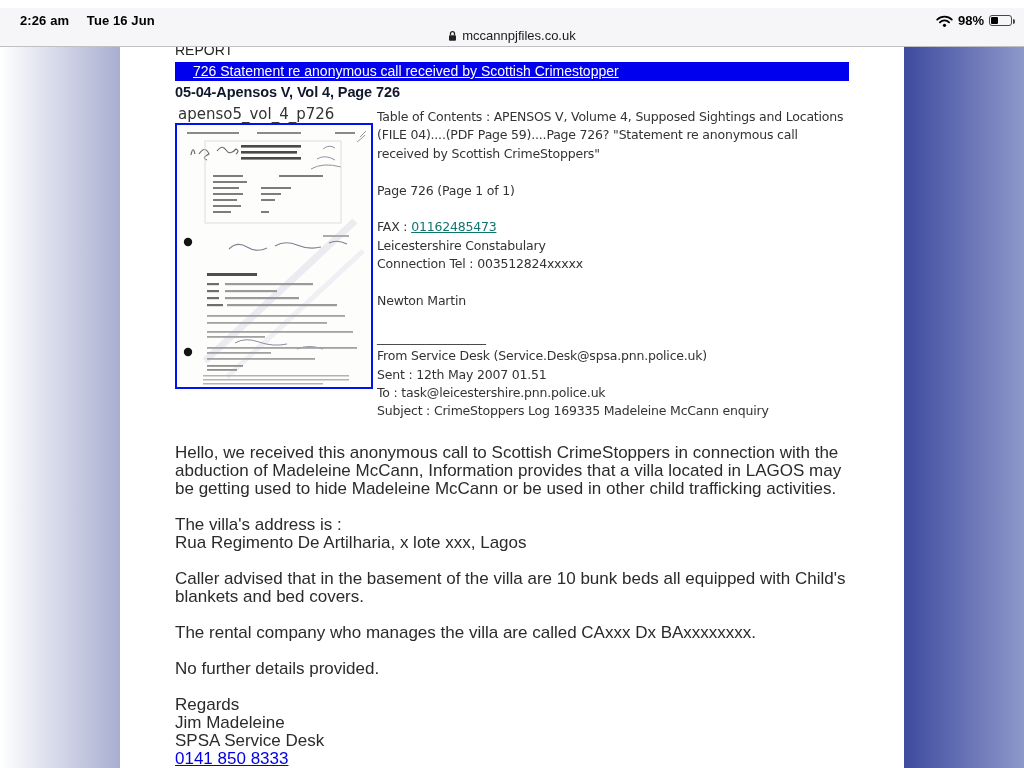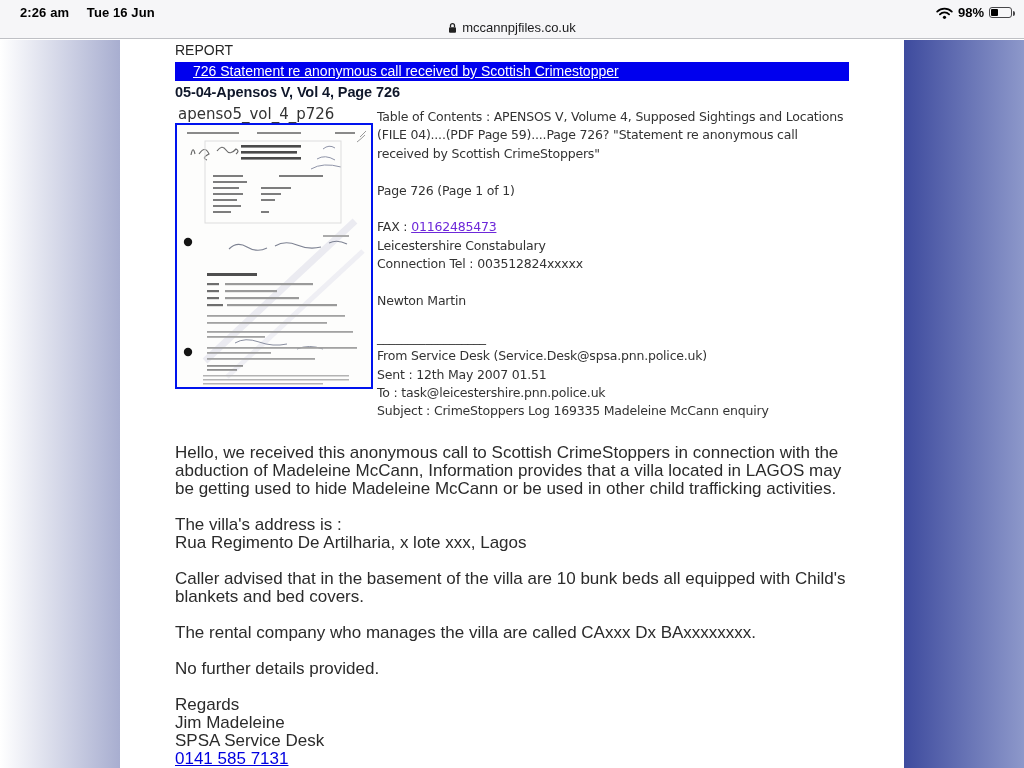--- a/index.html
+++ b/index.html
@@ -1,21 +1,21 @@
 <!DOCTYPE html>
 <html><head>
 <meta charset="utf-8">
 <style>
   * { margin:0; padding:0; box-sizing:border-box; }
   html,body { width:1024px; height:768px; overflow:hidden; background:#fff; }
   .screen { position:relative; width:1024px; height:768px; overflow:hidden;
             font-family:"Liberation Sans", sans-serif; }
 
   
-  .chrome { position:absolute; left:0; top:0; width:1024px; height:39px;
+  .chrome { position:absolute; left:0; top:8px; width:1024px; height:39px;
             background:#f6f6f8; border-bottom:1px solid #bfc0c5; z-index:5; }
   .status-left { position:absolute; left:20px; top:5px; font-size:13px; font-weight:600;
                  color:#000; letter-spacing:.1px; }
   .status-left .date { margin-left:14px; }
   .status-right { position:absolute; right:12px; top:5px; display:flex; align-items:center; gap:5px; }
   .batt-pct { font-size:13px; font-weight:600; color:#000; }
   .battery { position:relative; width:23px; height:11px; border:1px solid #47474a;
              border-radius:3px; }
   .battery::after { content:""; position:absolute; right:-4px; top:2.5px; width:2px; height:5px;
                     background:#47474a; border-radius:0 2px 2px 0; }
@@ -50,21 +50,21 @@
   .thumb-col { width:202px; flex:none; }
   .thumb-caption { font-family:"DejaVu Sans", sans-serif; font-size:15px; color:#333;
                    line-height:14px; margin:0 0 2px 3px; }
   .thumb-frame { width:198px; height:266px; border:2px solid #0013ee; background:#fdfdfc;
                  cursor:pointer; }
 
   .email-col { width:470px; flex:none; font-family:"DejaVu Sans", sans-serif;
                font-size:12.5px; letter-spacing:-.2px; color:#333; padding-top:1px; }
   .eline { line-height:18.4px; }
   .egap  { height:18.4px; }
-  .email-col a { color:#6d28d9; text-decoration:underline; cursor:pointer; }
+  .email-col a { color:#0f766e; text-decoration:underline; cursor:pointer; }
 
   .body-text { margin-top:23px; font-size:17px; line-height:18px; color:#2b2b2b; }
   .bpara { margin-bottom:18px; }
   .bpara.last { margin-bottom:0; }
   .body-text a { color:#0000e0; text-decoration:underline; cursor:pointer; }
 
   svg.icon { display:block; }
 </style>
 </head>
 <body>
@@ -198,21 +198,21 @@
           <div>The villa's address is :</div>
           <div>Rua Regimento De Artilharia, x lote xxx, Lagos</div>
         </div>
         <div class="bpara">Caller advised that in the basement of the villa are 10 bunk beds all equipped with Child's blankets and bed covers.</div>
         <div class="bpara">The rental company who manages the villa are called CAxxx Dx BAxxxxxxxx.</div>
         <div class="bpara">No further details provided.</div>
         <div class="bpara last">
           <div>Regards</div>
           <div>Jim Madeleine</div>
           <div>SPSA Service Desk</div>
-          <div><a>0141 585 7131</a></div>
+          <div><a>0141 850 8333</a></div>
         </div>
       </div>
 
       <div class="hl-bar bar2">
         <a class="bold">727 to 728</a><span class="sep"> - </span><a>External diligence re sighting in Lagos</a>
       </div>
 
     </div>
   </div>
 </div>

